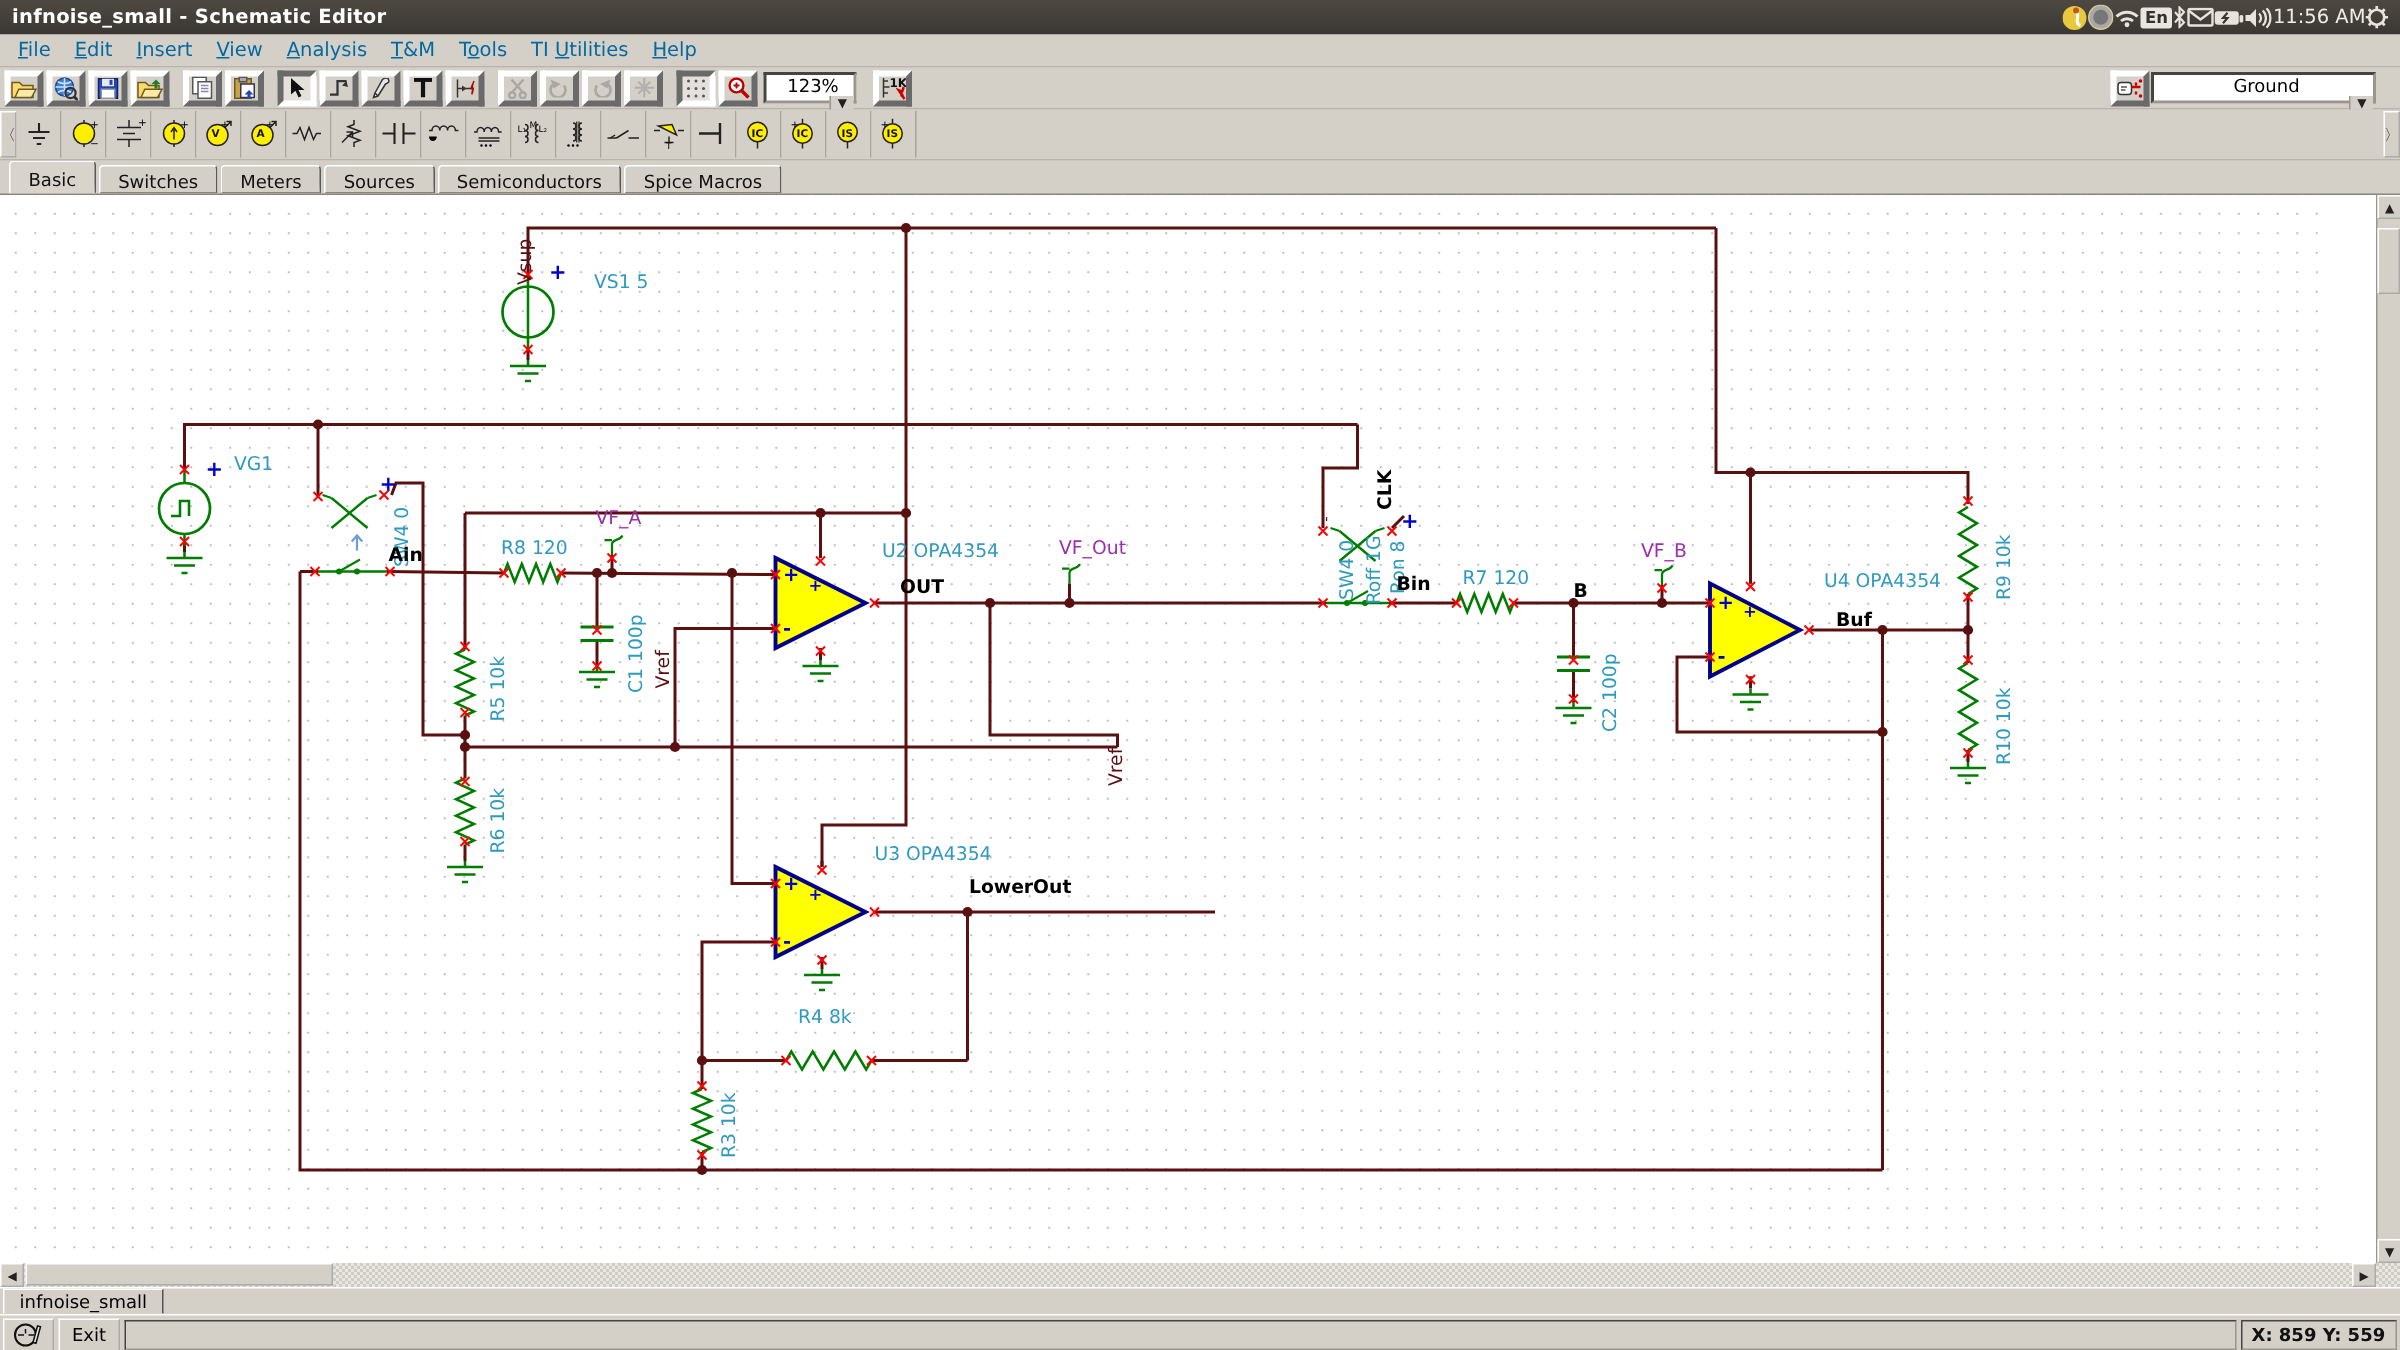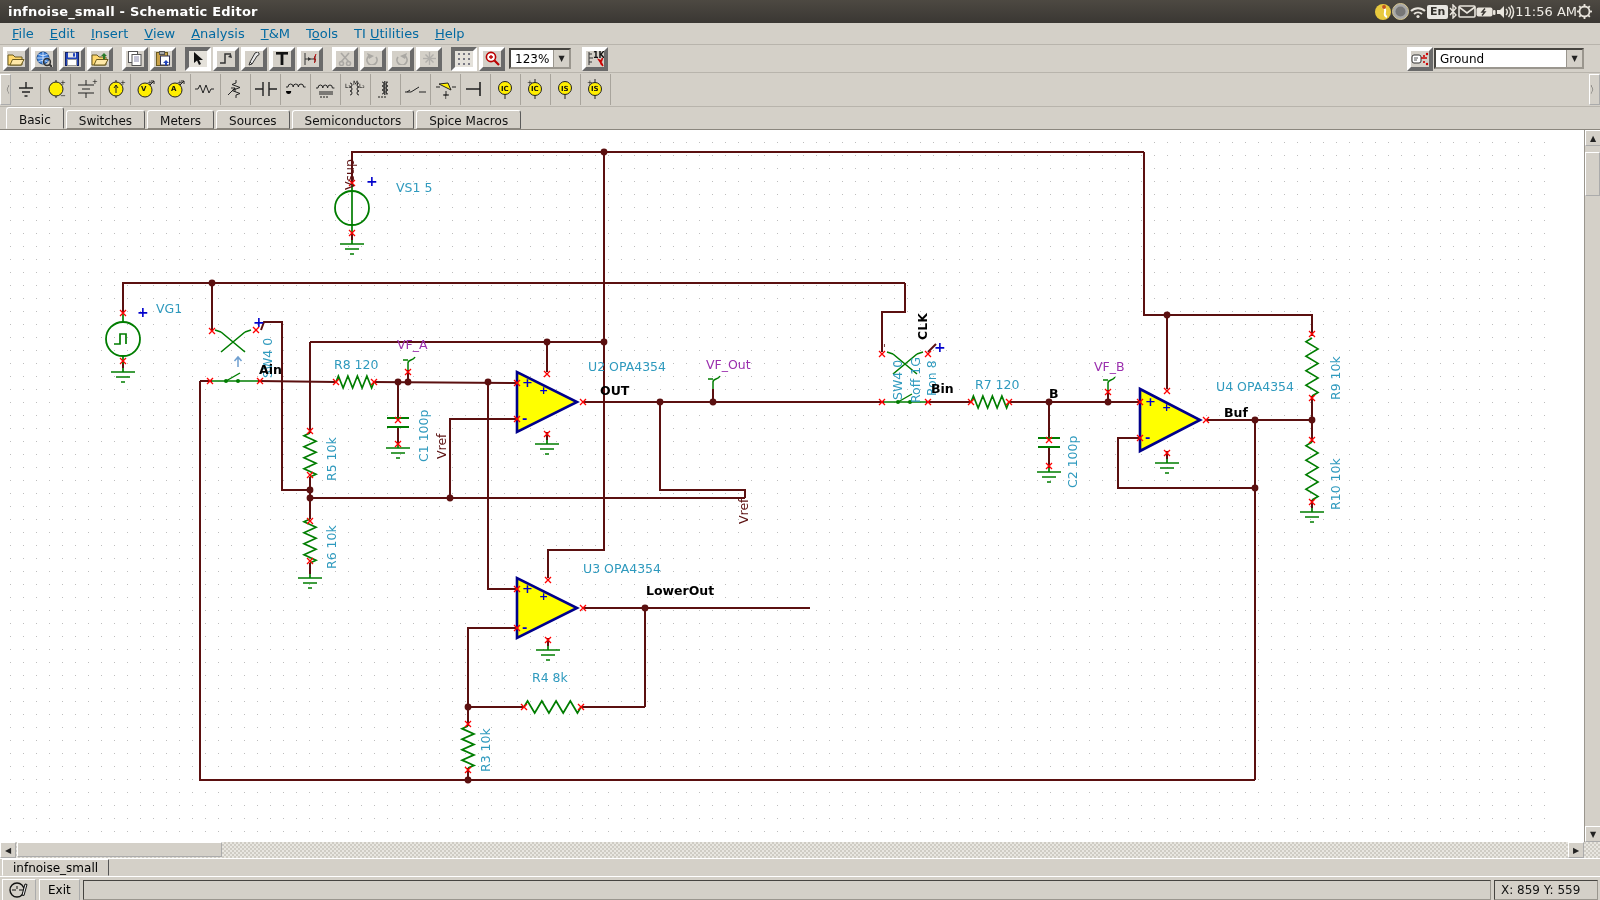--- a/index.html
+++ b/index.html
@@ -15,21 +15,21 @@
   .menubar { height:22px; background:#d4d0c8; border-bottom:1px solid #b8b4ac; display:flex; align-items:center; padding-left:4px; }
   .menu-item { font-size:13px; color:#0369a1; padding:2px 8px; cursor:default; }
   .menu-item u { text-decoration:underline; }
   
   .toolbar { height:28px; background:#d4d0c8; display:flex; align-items:center; padding:1px 2px; border-bottom:1px solid #b8b4ac; }
   .tbtn { width:26px; height:24px; margin:4px 1px; background:#d4d0c8; border:4px solid #f97316; display:flex; align-items:center; justify-content:center; }
   .tbtn.raised { border-color:#fff #6a6a6a #6a6a6a #fff; }
   .tbtn.active { border-color:#6a6a6a #fff #fff #6a6a6a; background:#e4e1da; }
   .tbtn.disabled svg { opacity:.45; filter:grayscale(1); }
   .tsep { width:7px; height:24px; }
-  .combo { height:21px; background:#fff; border:2px inset #9a968e; display:flex; align-items:center; font-size:12px; padding-left:4px; position:relative; }
+  .combo { height:21px; background:#fff; border:2px inset #9a968e; display:flex; align-items:center; font-size:12px; padding-left:4px; position:relative;flex-direction:column; }
   .combo .arrow-btn { margin-left:auto; width:16px; height:100%; background:#d4d0c8; border-left:1px solid #9a968e; display:flex; align-items:center; justify-content:center; font-size:8px; color:#222; }
   .zoom-combo { width:62px; margin:0 3px; }
   .spacer { flex:1; }
   .ground-combo { width:150px; margin-right:14px; }
   
   .palette { height:34px; background:#d4d0c8; display:flex; align-items:stretch; border-bottom:1px solid #b8b4ac; padding:1px 0; }
   .pscroll { width:11px; display:flex; align-items:center; justify-content:center; font-size:10px; color:#333; background:#d4d0c8; border:1px outset #fff; }
   .pbtn { width:30px; border-right:1px solid #a8a49c; display:flex; align-items:center; justify-content:center; background:#d4d0c8; }
   .pbtn svg { display:block; }
   .pfill { flex:1; }
@@ -52,21 +52,21 @@
   .hscrollrow .right { position:absolute; right:16px; }
   
   .doctabrow { height:18px; background:#d4d0c8; border-top:1px solid #fff; display:flex; align-items:flex-start; }
   .doctab { font-size:12px; padding:1px 10px 2px; background:#d4d0c8; border:1px solid; border-color:#fff #555 #d4d0c8 #fff; border-radius:0 0 0 0; margin-left:2px; height:17px; }
   
   .statusbar { height:26px; background:#d4d0c8; border-top:1px solid #fff; display:flex; align-items:center; padding:1px 2px; gap:3px; }
   .sb-iconbtn { width:34px; height:22px; border:1px outset #fff; display:flex; align-items:center; justify-content:center; background:#d4d0c8; }
   .sb-exit { height:22px; border:1px outset #fff; font-size:12px; padding:0 8px; background:#d4d0c8; display:flex; align-items:center; }
   .sb-cell { height:20px; border:1px inset #9a968e; background:#d4d0c8; }
   .sb-long { flex:1; }
-  .sb-coords { width:104px; font-size:12px; display:flex; align-items:center; padding-left:6px; color:#111; }
+  .sb-coords { width:104px; font-size:12px; display:flex; align-items:center; padding-left:6px; color:#111;font-weight:bold; }
 </style>
 </head>
 <body>
 
 <div class="titlebar">
   <span class="title">infnoise_small - Schematic Editor</span>
   <div class="tray">
     <span>
         <svg width="17" height="17">
           <ellipse cx="8" cy="9" rx="8" ry="8" fill="#e8c93e"></ellipse>

